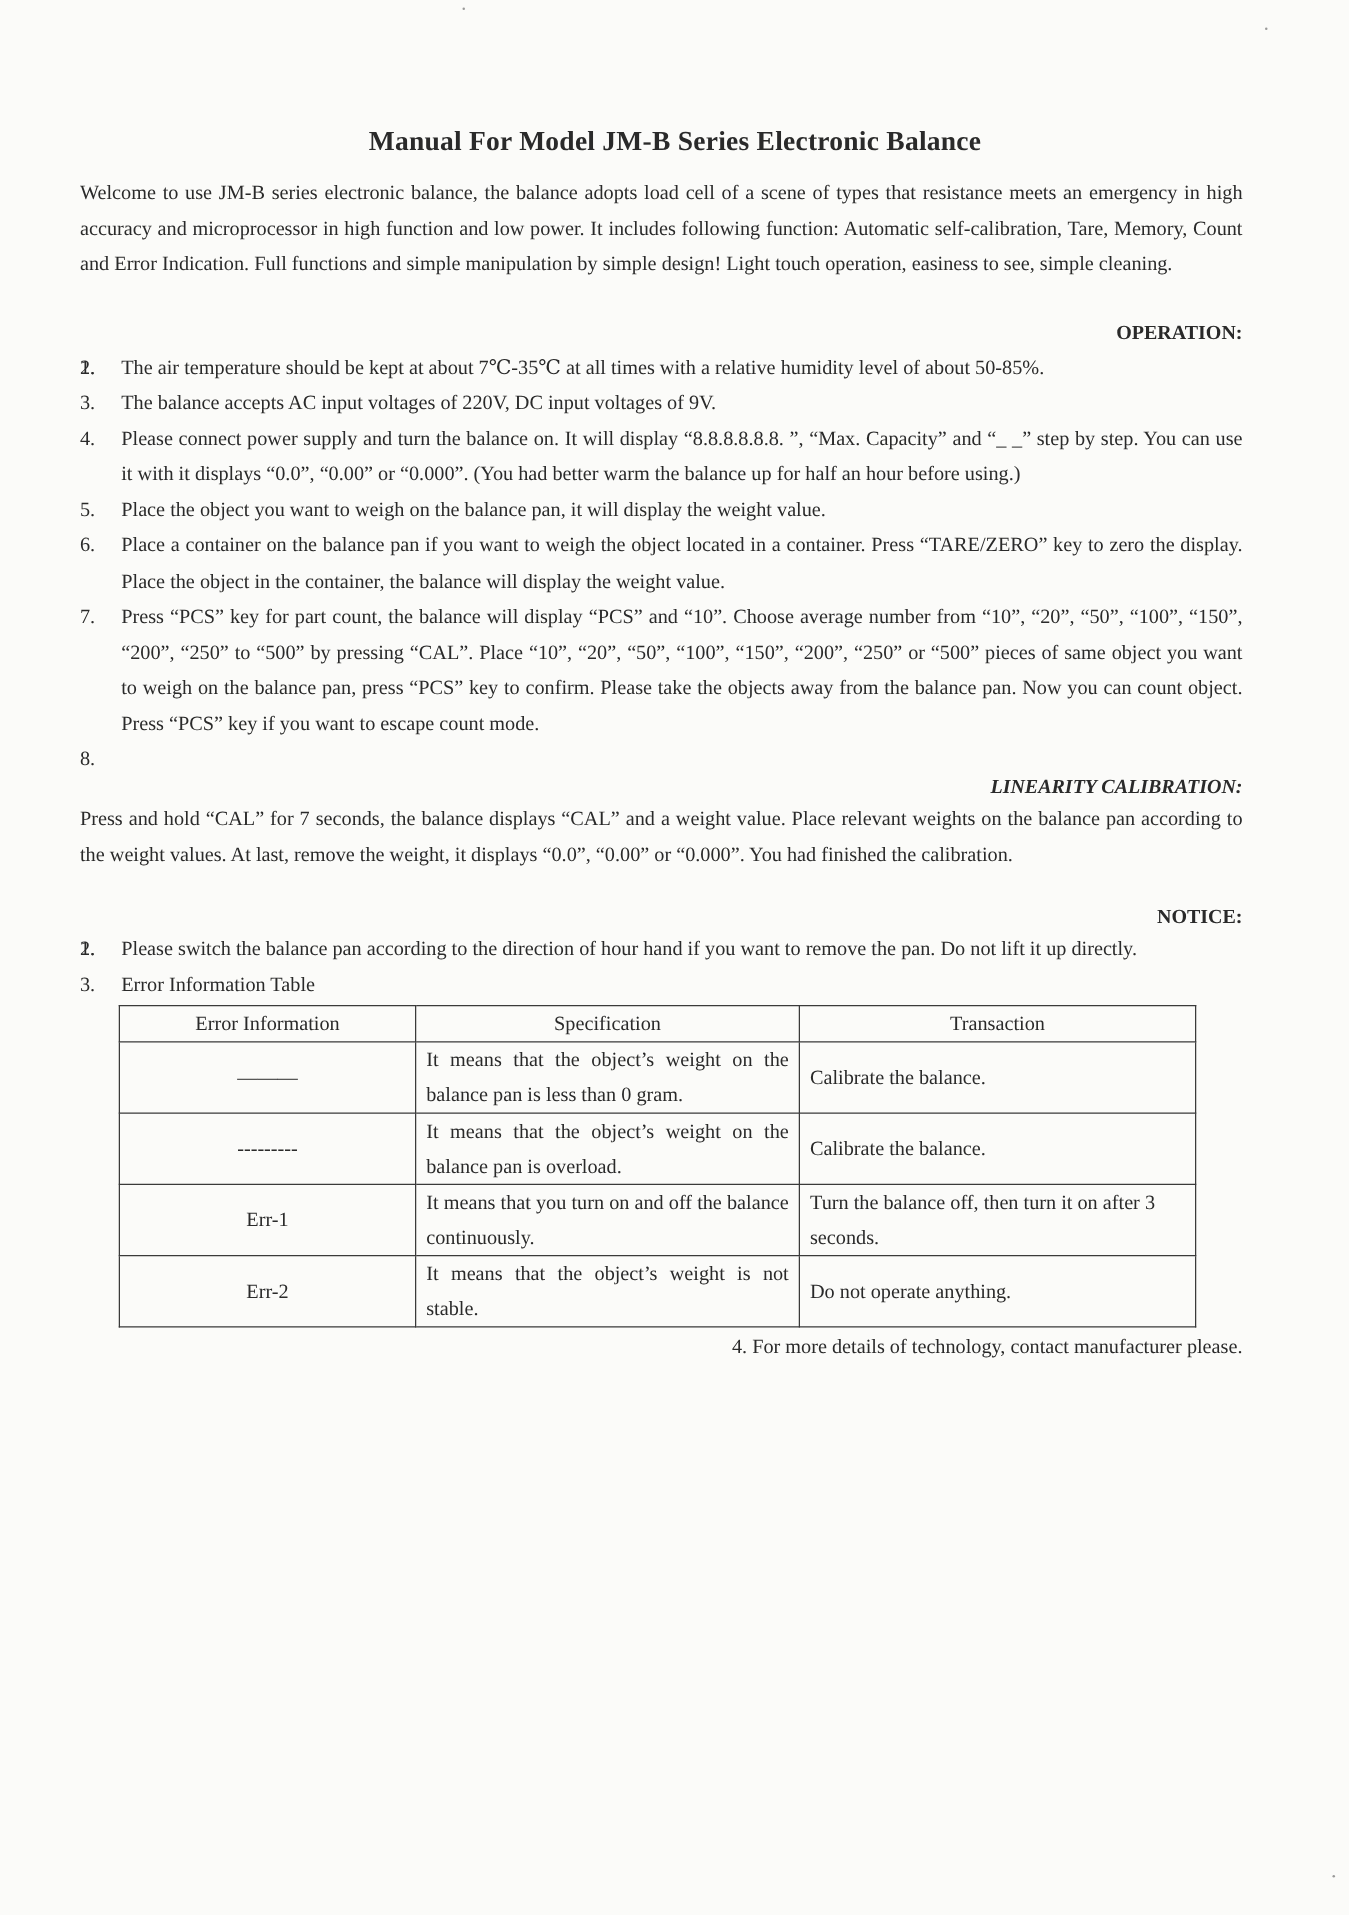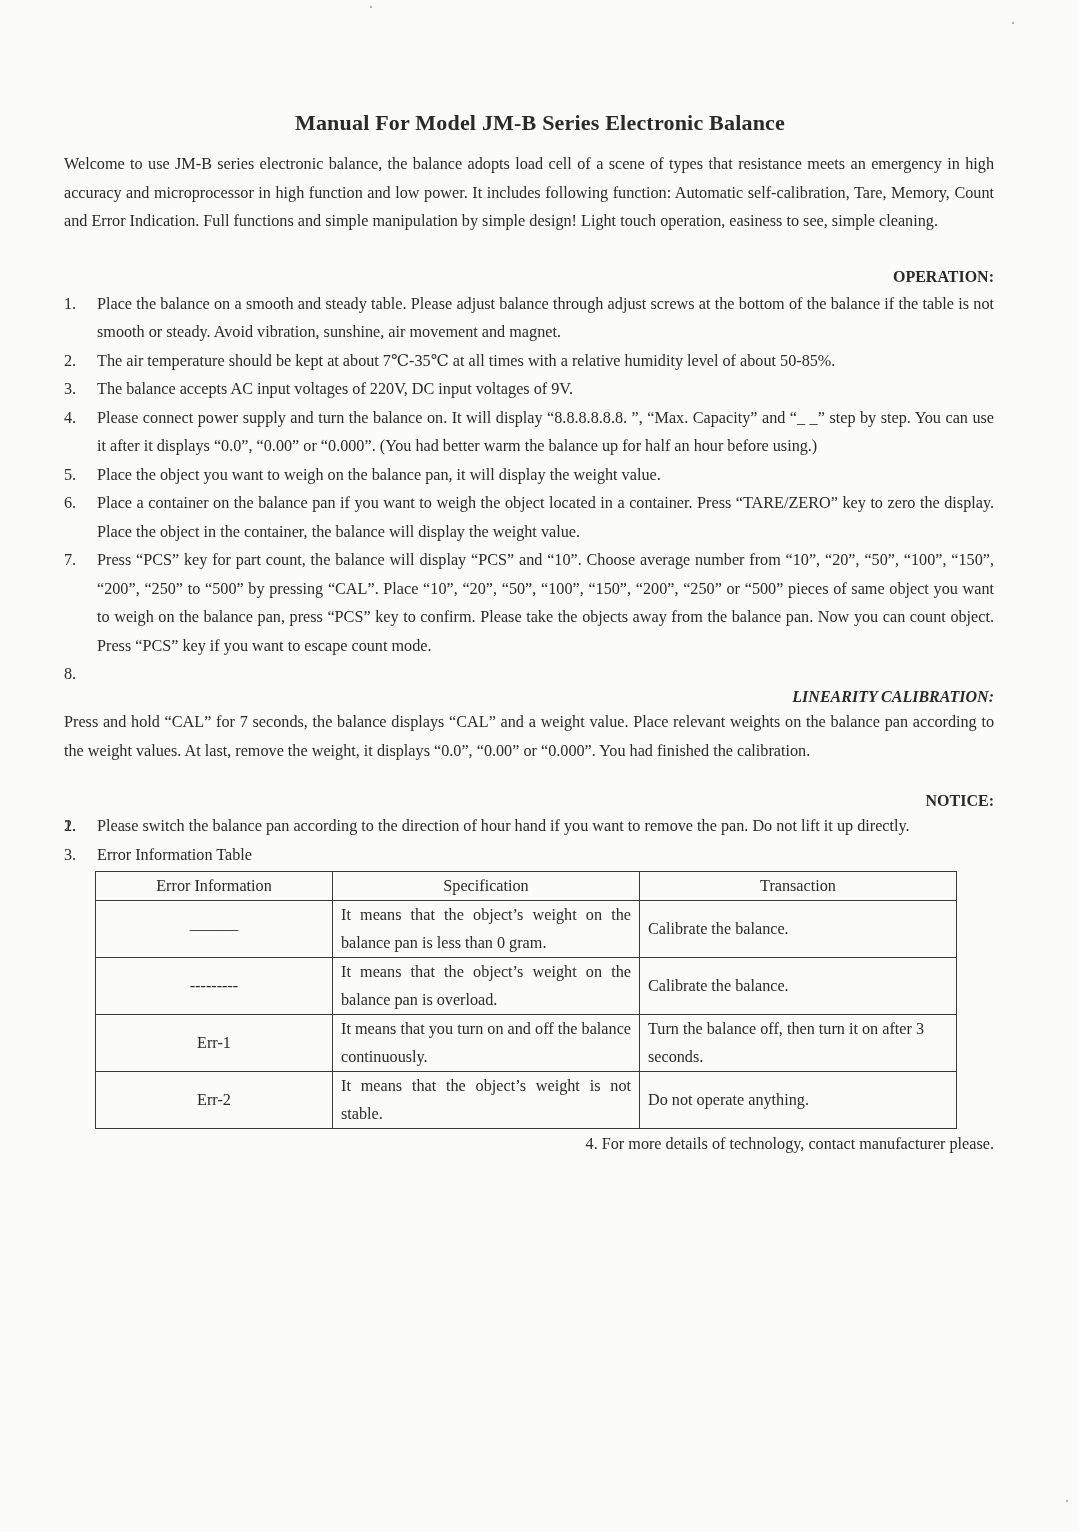--- a/index.html
+++ b/index.html
@@ -3,21 +3,21 @@
 <meta charset="utf-8">
 <style>
   html, body { margin: 0; padding: 0; }
   body {
     width: 1079px; height: 1532px; overflow: hidden;
     background: #fbfbf9;
     font-family: "Liberation Serif", "DejaVu Serif", serif;
     color: #2a2a2a;
     position: relative;
   }
-  .page { position: absolute; left: 64px; top: 110px; width: 930px; }
+  .page { position: absolute; left: 64px; top: 100px; width: 930px; }
   .title {
     text-align: center; font-size: 22px; margin: 0 0 14px 0; letter-spacing: 0.2px;
     padding-left: 22px;
   }
   .intro { font-size: 16.2px; line-height: 28.5px; text-align: justify; margin: 0; }
   .section-heading { font-weight: bold; font-size: 16px; margin: 0; text-align: right; }
   .heading-op { margin-top: 32px; margin-bottom: 4px; }
   .heading-lin { margin-top: 28px; margin-bottom: 2px; font-style: italic; }
   .heading-not { margin-top: 26px; margin-bottom: 2px; }
   ol.items { list-style: none; margin: 0; padding: 0; }
@@ -45,24 +45,24 @@
 <div class="speck" style="left:1012px;top:22px;"></div>
 <div class="speck" style="left:370px;top:6px;"></div>
 <div class="speck" style="left:1066px;top:1500px;"></div>
 
 <div class="page">
   <h1 class="title">Manual For Model JM-B Series Electronic Balance</h1>
   <p class="intro">Welcome to use JM-B series electronic balance, the balance adopts load cell of a scene of types that resistance meets an emergency in high accuracy and microprocessor in high function and low power. It includes following function: Automatic self-calibration, Tare, Memory, Count and Error Indication. Full functions and simple manipulation by simple design! Light touch operation, easiness to see, simple cleaning.</p>
 
   <h2 class="section-heading heading-op">OPERATION:</h2>
   <ol class="items">
-    <li><span class="num">1.</span><span>Place the balance on a smooth and steady table. Please adjust balance through adjust screws at the bottom of the balance if the table is not smooth or steady. Avoid vibration, sunshine, air movement and magnet.</span></li>
+    <li><span class="num">1.</span></li>
     <li><span class="num">2.</span><span>The air temperature should be kept at about 7℃-35℃  at all times with a relative humidity level of about 50-85%.</span></li>
     <li><span class="num">3.</span><span>The balance accepts AC input voltages of 220V, DC input voltages of 9V.</span></li>
-    <li><span class="num">4.</span><span>Please connect power supply and turn the balance on. It will display “8.8.8.8.8.8. ”, “Max. Capacity” and “_ _” step by step. You can use it after it displays “0.0”, “0.00” or “0.000”. (You had better warm the balance up for half an hour before using.)</span></li>
+    <li><span class="num">4.</span><span>Please connect power supply and turn the balance on. It will display “8.8.8.8.8.8. ”, “Max. Capacity” and “_ _” step by step. You can use it with it displays “0.0”, “0.00” or “0.000”. (You had better warm the balance up for half an hour before using.)</span></li>
     <li><span class="num">5.</span><span>Place the object you want to weigh on the balance pan, it will display the weight value.</span></li>
     <li><span class="num">6.</span><span>Place a container on the balance pan if you want to weigh the object located in a container. Press “TARE/ZERO” key to zero the display. Place the object in the container, the balance will display the weight value.</span></li>
     <li><span class="num">7.</span><span>Press “PCS” key for part count, the balance will display “PCS” and “10”. Choose average number from “10”, “20”, “50”, “100”, “150”, “200”, “250” to “500” by pressing “CAL”. Place “10”, “20”, “50”, “100”, “150”, “200”, “250” or “500” pieces of same object you want to weigh on the balance pan, press “PCS” key to confirm. Please take the objects away from the balance pan. Now you can count object. Press “PCS” key if you want to escape count mode.</span></li>
     <li><span class="num">8.</span></li>
   </ol>
 
   <h2 class="section-heading heading-lin">LINEARITY CALIBRATION:</h2>
   <p class="lin-text">Press and hold “CAL” for 7 seconds, the balance displays “CAL” and a weight value. Place relevant weights on the balance pan according to the weight values. At last, remove the weight, it displays “0.0”, “0.00” or “0.000”. You had finished the calibration.</p>
 
   <h2 class="section-heading heading-not">NOTICE:</h2>

